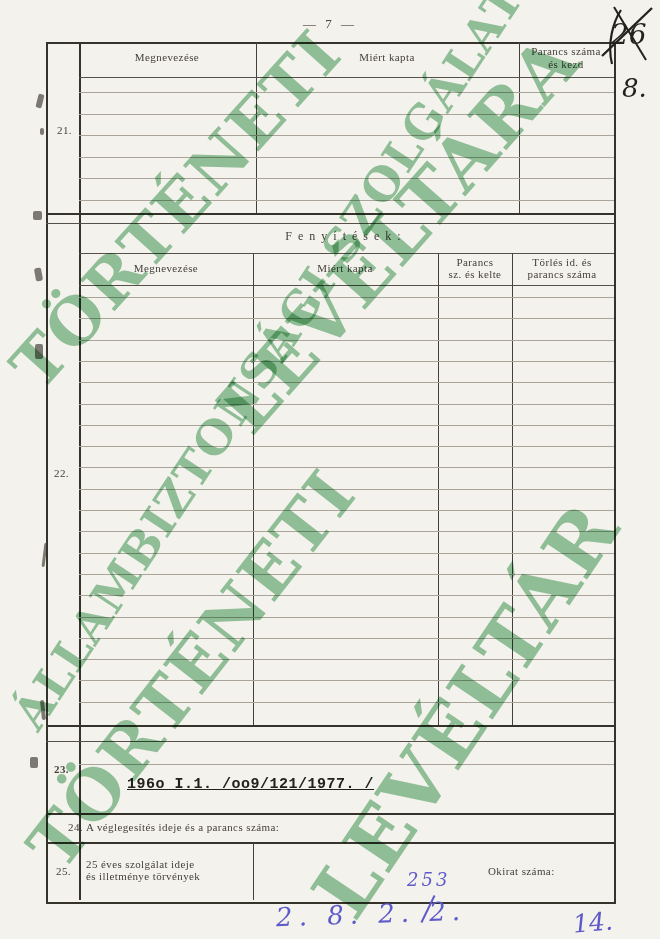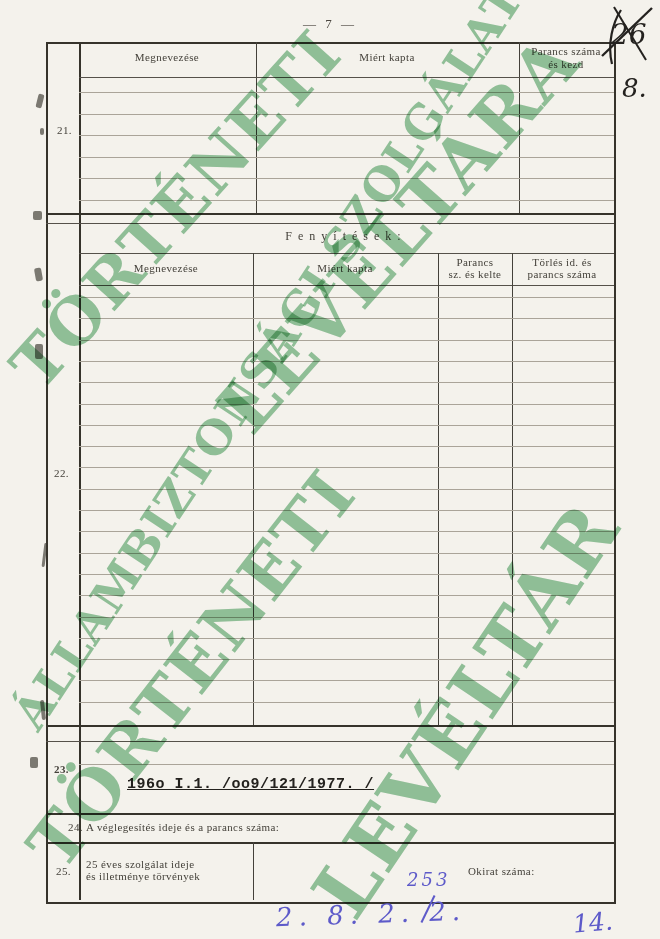--- a/index.html
+++ b/index.html
@@ -108,21 +108,21 @@
   <div class="hl" style="left:46px;top:813px;width:568px;"></div>
 
   <div class="t" style="left:68px;top:821px;">24.</div>
   <div class="t" style="left:86px;top:821px;">A véglegesítés ideje és a parancs száma:</div>
   <div class="hl" style="left:46px;top:842px;width:568px;"></div>
 
   <div class="t" style="left:56px;top:865px;">25.</div>
   <div class="t" style="left:86px;top:858px;">25 éves szolgálat ideje</div>
   <div class="t" style="left:86px;top:870px;">és illetménye törvények</div>
   <div class="vl vthin" style="left:253px;top:842px;height:58px;"></div>
-  <div class="t" style="left:436px;top:865px;padding-left:32px;">Okirat száma:</div>
+  <div class="t" style="left:456px;top:865px;padding-left:32px;">Okirat száma:</div>
 
   <div class="smudge" style="left:37px;top:94px;width:6px;height:14px;transform:rotate(14deg);"></div>
   <div class="smudge" style="left:40px;top:128px;width:4px;height:7px;"></div>
   <div class="smudge" style="left:33px;top:211px;width:9px;height:9px;"></div>
   <div class="smudge" style="left:35px;top:268px;width:7px;height:13px;transform:rotate(-10deg);"></div>
   <div class="smudge" style="left:35px;top:344px;width:8px;height:15px;"></div>
   <div class="smudge" style="left:43px;top:543px;width:3px;height:24px;transform:rotate(7deg);"></div>
   <div class="smudge" style="left:41px;top:700px;width:4px;height:20px;transform:rotate(-6deg);"></div>
   <div class="smudge" style="left:30px;top:757px;width:8px;height:11px;"></div>
 

